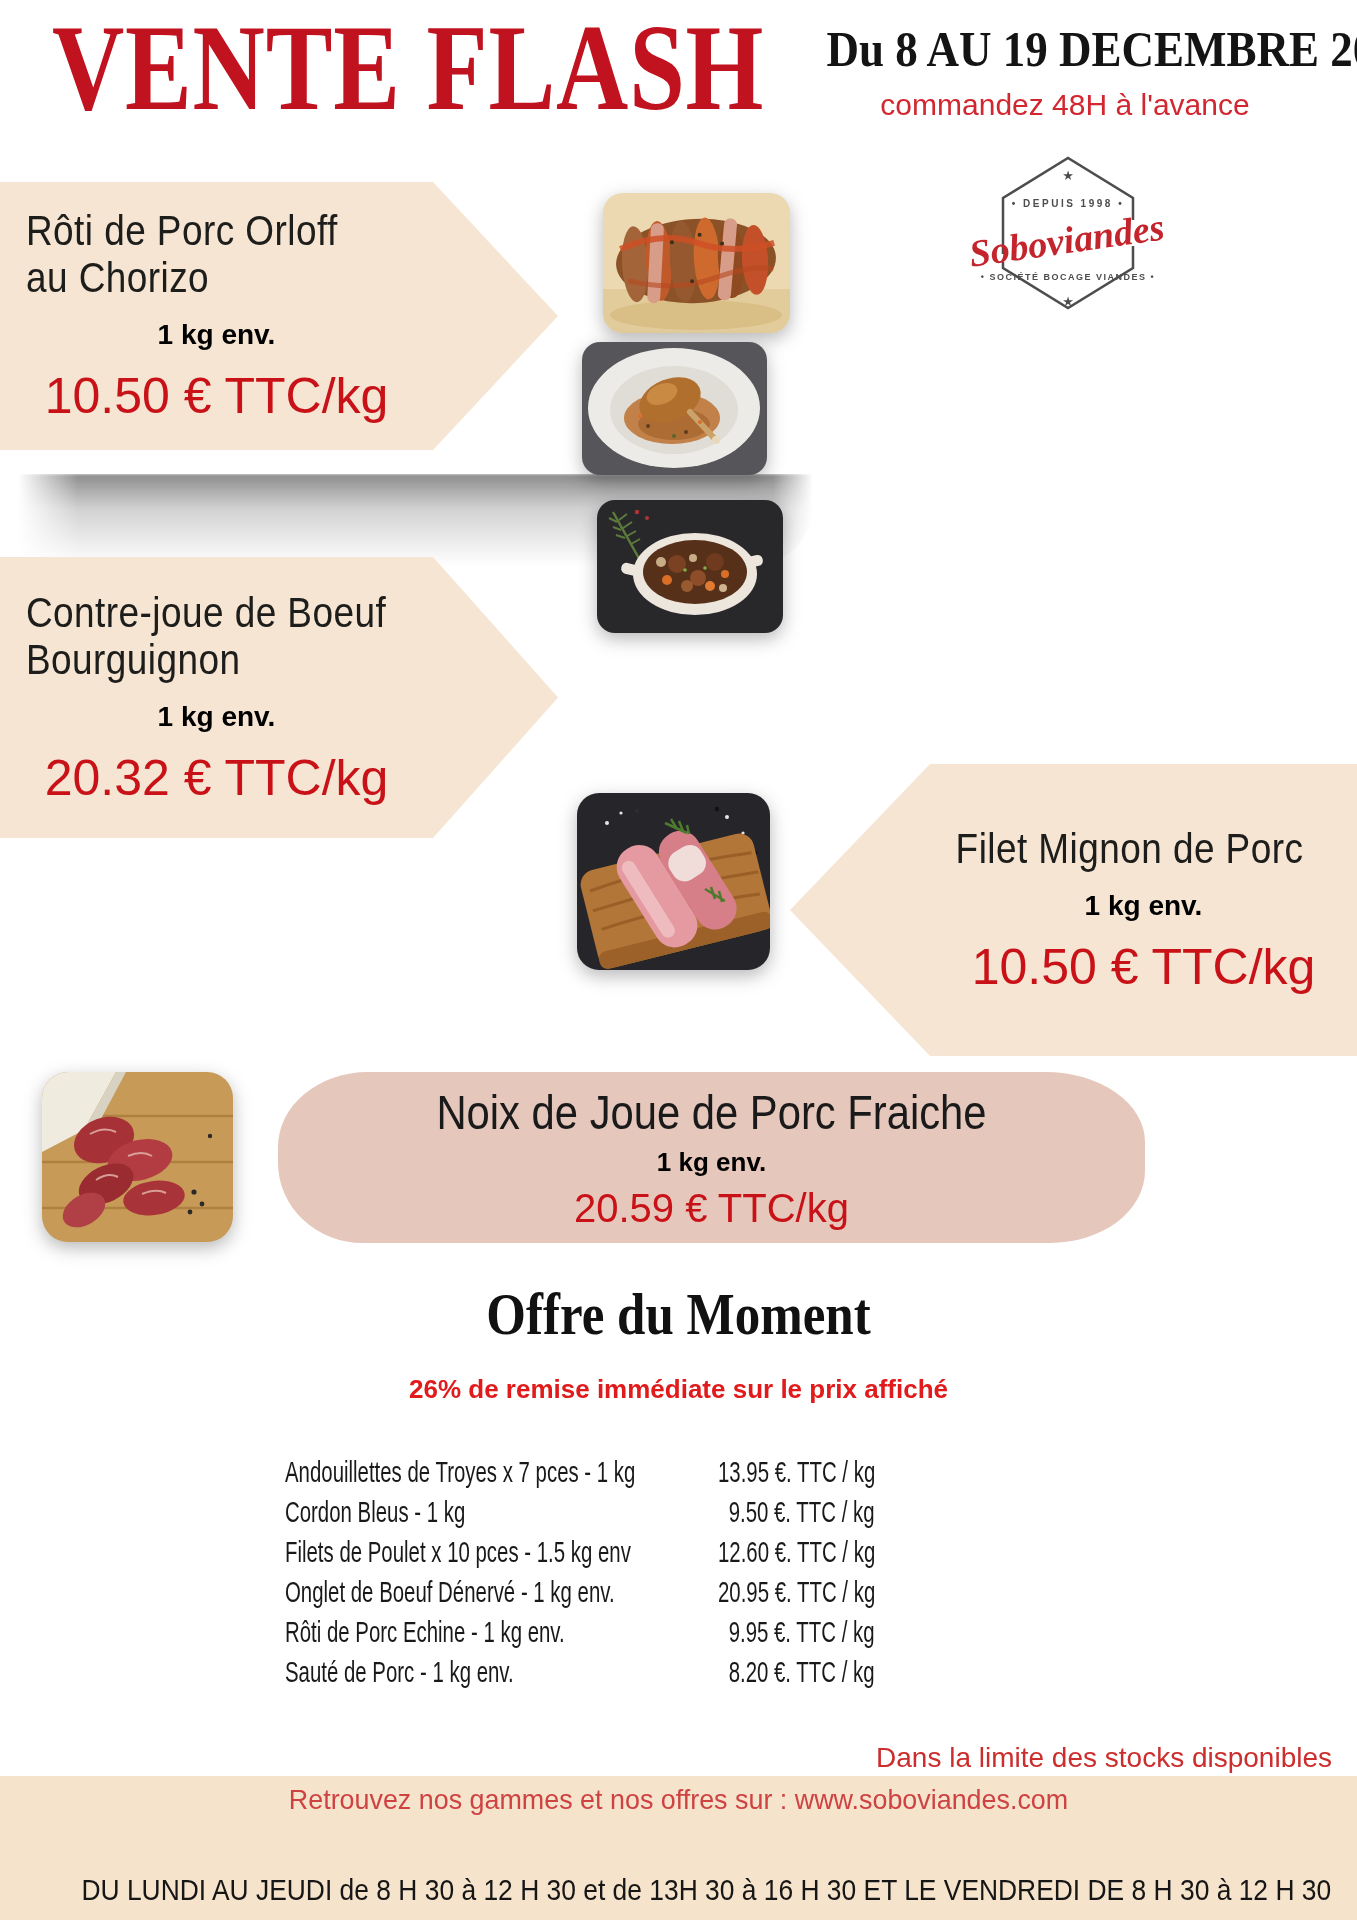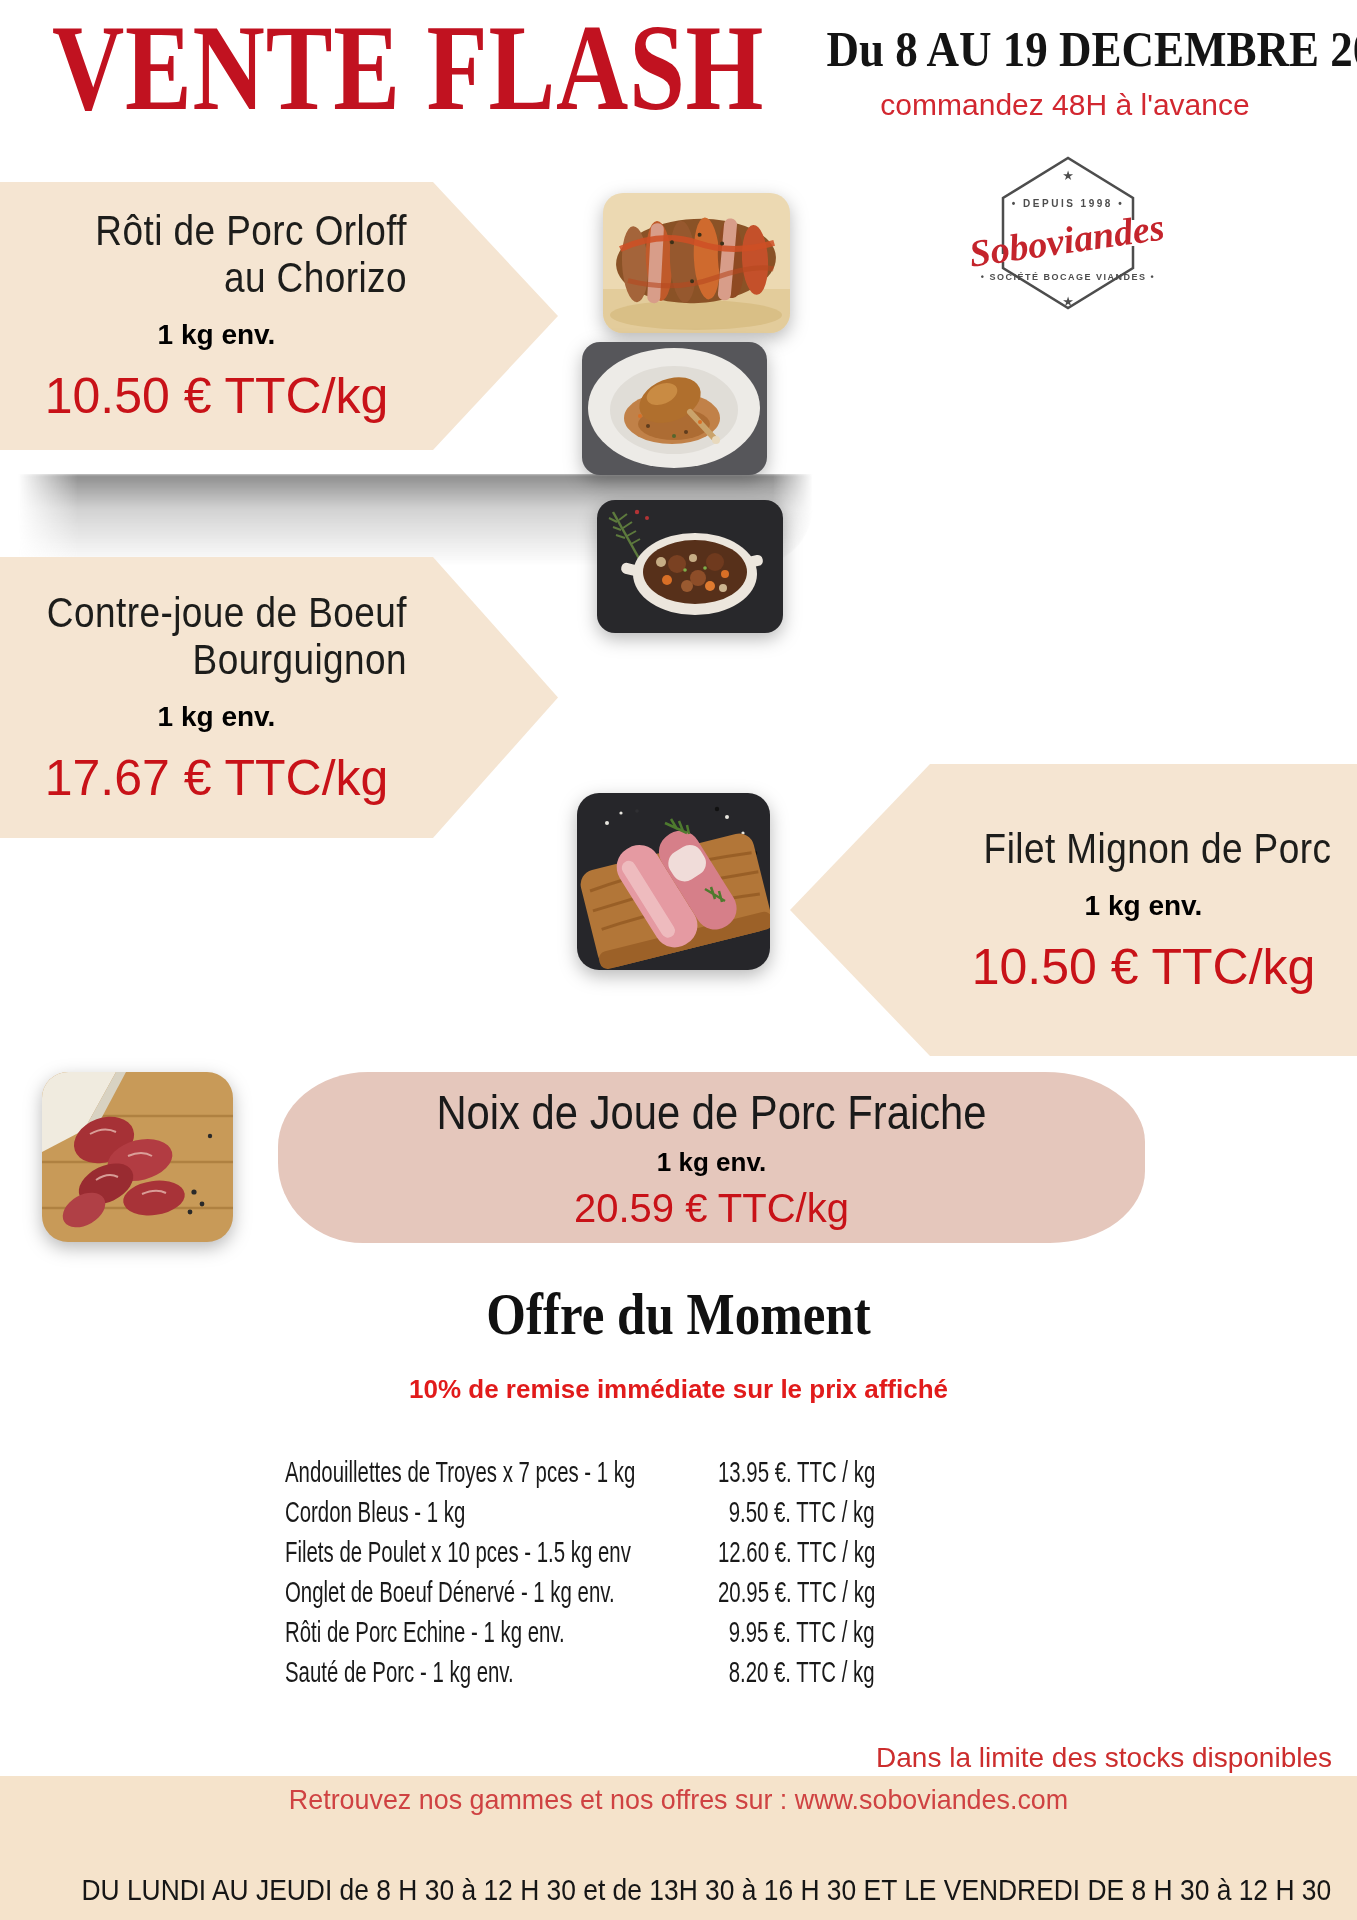--- a/index.html
+++ b/index.html
@@ -22,21 +22,21 @@
 
   
   .shadow-band{position:absolute;left:18px;top:474px;width:795px;height:92px;z-index:1;
       background:linear-gradient(to bottom,rgba(110,110,110,.8) 0%,rgba(165,165,165,.5) 38%,rgba(255,255,255,0) 100%);
       filter:blur(1.5px);border-radius:0 0 60px 10px;
       -webkit-mask-image:linear-gradient(to right,transparent 0,#000 60px,#000 calc(100% - 40px),transparent);
       mask-image:linear-gradient(to right,transparent 0,#000 60px,#000 calc(100% - 40px),transparent);}
 
   
   .block{position:absolute;background:#f5e5d2;display:flex;flex-direction:column;align-items:center;
-      justify-content:center;text-align:right;z-index:2;box-sizing:border-box;}
+      justify-content:center;text-align:left;z-index:2;box-sizing:border-box;}
   .block.point-right{clip-path:polygon(0 0,calc(100% - 125px) 0,100% 50%,calc(100% - 125px) 100%,0 100%);
       padding-right:125px;}
   .block.point-left{clip-path:polygon(100% 0,140px 0,0 50%,140px 100%,100% 100%);padding-left:140px;}
   .b1{left:0;top:182px;width:558px;height:268px;}
   .b2{left:790px;top:375px;width:567px;height:258px;}
   .b3{left:0;top:557px;width:558px;height:281px;}
   .b4{left:790px;top:764px;width:567px;height:292px;}
   .product-title{font-size:42px;color:#1d1d1b;line-height:47px;letter-spacing:.5px;white-space:nowrap;
       width:100%;transform:scaleX(.88);transform-origin:center;}
   .product-weight{font-weight:bold;font-size:28px;color:#000;margin-top:18px;}
@@ -109,21 +109,21 @@
     <div class="product-title">au Chorizo</div>
     <div class="product-weight">1 kg env.</div>
     <div class="product-price">10.50 € TTC/kg</div>
   </div>
 
 
   <div class="block point-right b3">
     <div class="product-title">Contre-joue de Boeuf</div>
     <div class="product-title">Bourguignon</div>
     <div class="product-weight">1 kg env.</div>
-    <div class="product-price">17.67 € TTC/kg</div>
+    <div class="product-price">20.32 € TTC/kg</div>
   </div>
 
   <div class="block point-left b4">
     <div class="product-title">Filet Mignon de Porc</div>
     <div class="product-weight">1 kg env.</div>
     <div class="product-price">10.50 € TTC/kg</div>
   </div>
 
   <svg class="photo p1" width="187" height="140">
     <defs>
@@ -268,21 +268,21 @@
     </g>
   </svg>
 
   <div class="featured-blob">
     <div class="featured-title">Noix de Joue de Porc Fraiche</div>
     <div class="featured-weight">1 kg env.</div>
     <div class="featured-price">20.59 € TTC/kg</div>
   </div>
 
   <div class="offers-title">Offre du Moment</div>
-  <div class="offers-subtitle">10% de remise immédiate sur le prix affiché</div>
+  <div class="offers-subtitle">26% de remise immédiate sur le prix affiché</div>
 
   <div class="offers-list">
     <div class="offer-row">
       <span class="offer-label">Andouillettes de Troyes x 7 pces - 1 kg</span>
       <span class="offer-price">13.95 €. TTC / kg</span>
     </div>
     <div class="offer-row">
       <span class="offer-label">Cordon Bleus - 1 kg</span>
       <span class="offer-price">9.50 €. TTC / kg</span>
     </div>

